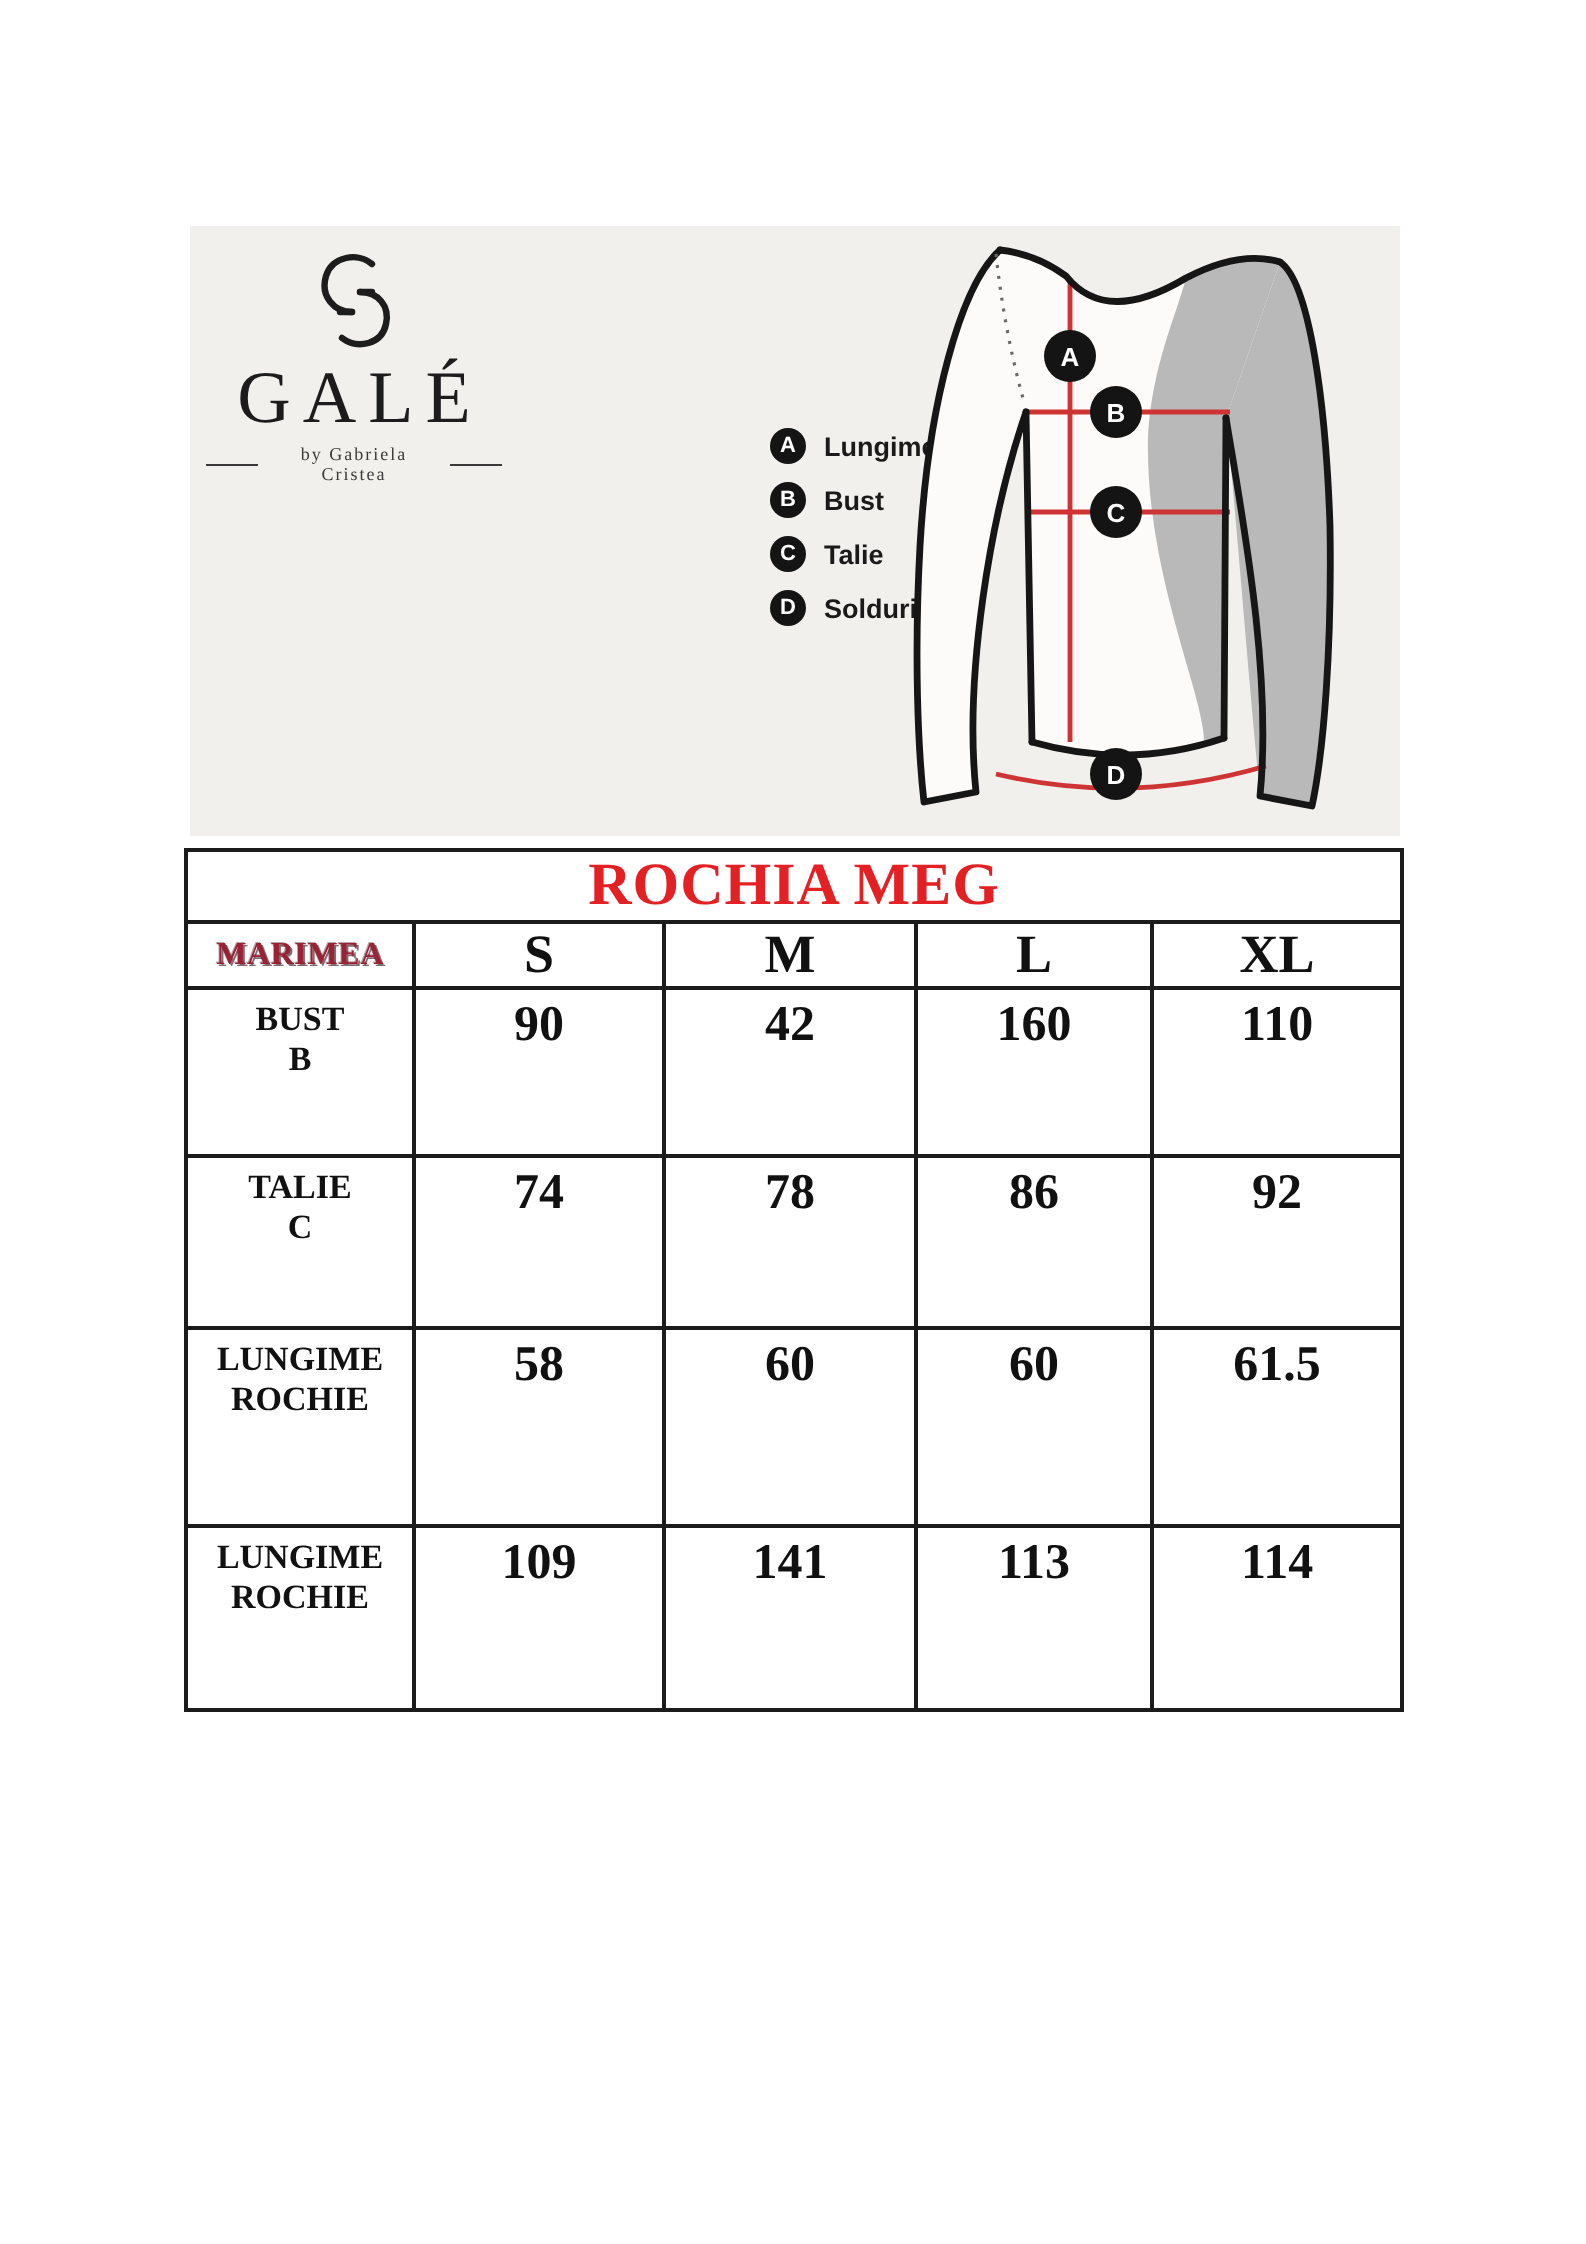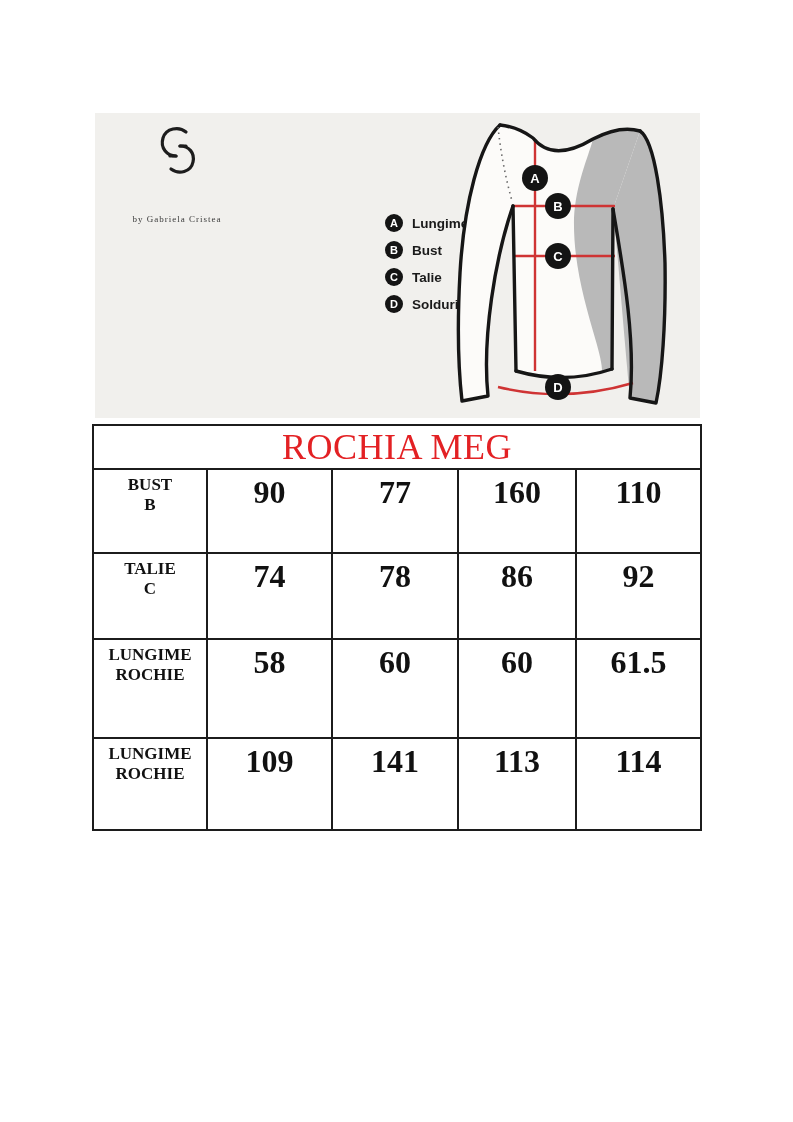--- a/index.html
+++ b/index.html
@@ -19,21 +19,21 @@
   .logo-block { position:absolute; left:8px; top:10px; width:148px; text-align:center; }
   .monogram { display:block; margin:0 auto; }
   .mono-stroke { stroke:#1d1d1d; stroke-width:3.2; fill:none; stroke-linecap:round; }
   .brand-name {
     display:block; margin-top:2px; font-family:"Liberation Serif", serif;
     font-size:37px; font-weight:400; letter-spacing:6px; color:#1c1c1c; line-height:1;
     padding-left:6px;
   }
   .brand-tagline {
     margin-top:4px; display:flex; align-items:center; justify-content:flex-end; gap:5px;
-    color:#3a3a3a; font-family:"Liberation Serif", serif; font-size:9px; letter-spacing:1px;flex-direction:column;
+    color:#3a3a3a; font-family:"Liberation Serif", serif; font-size:9px; letter-spacing:1px;
   }
   .brand-tagline .rule { flex:0 0 26px; height:1px; background:#3a3a3a; }
 
   
   .legend { position:absolute; left:290px; top:101px; display:flex; flex-direction:column; gap:9px; }
   .legend-item { display:flex; align-items:center; gap:9px; }
   .key-badge {
     width:18px; height:18px; border-radius:50%; background:#141414; color:#ffffff;
     font-family:"Liberation Sans", sans-serif; font-size:11px; font-weight:bold;
     display:flex; align-items:center; justify-content:center;
@@ -59,31 +59,31 @@
   #size-table {
     position:absolute; left:92px; top:424px; width:608px;
     border-collapse:collapse; table-layout:fixed;
   }
   #size-table td, #size-table th {
     border:2px solid var(--table-border,#1c1c1c);
     vertical-align:top; text-align:center; background:#ffffff;
   }
   .title-cell {
     height:36px; vertical-align:middle !important;
-    color:var(--title-red,#e32124); font-size:36px; font-weight:normal; letter-spacing:.5px;
+    color:var(--title-red,#e32124); font-size:30px; font-weight:bold; letter-spacing:.5px;
   }
   .hdr-row th { height:31px; vertical-align:middle !important; }
   .corner-label {
     color:var(--marimea-maroon,#9c2134); font-size:16px; font-weight:bold; letter-spacing:.3px;
     text-shadow:1px 1px 0 rgba(45,8,18,.6), -0.5px -0.5px 0 rgba(45,8,18,.35);
   }
   .size-col { font-size:27px; font-weight:bold; color:#111; }
   .label-cell { padding-top:5px; font-size:17px; font-weight:bold; color:#111; line-height:1.15; }
   .label-cell span { display:block; }
-  .value-cell { padding-top:4px; font-size:32px; font-weight:bold; color:#111; }
+  .value-cell { padding-top:4px; font-size:25px; font-weight:bold; color:#111; }
   .r1 td, .r1 th { height:84px; }
   .r2 td, .r2 th { height:86px; }
   .r3 td, .r3 th { height:91px; }
   .r4 td, .r4 th { height:99px; }
   .r5 td, .r5 th { height:92px; }
   .thick-top td, .thick-top th { border-top-width:4px; }
 </style>
 </head>
 <body>
 
@@ -91,20 +91,21 @@
 
   <div id="header-panel">
 
     <div class="logo-block">
       <svg class="monogram" width="62" height="56" viewBox="0 0 62 56">
         <path class="mono-stroke" d="M40 9 C33 3 20 5 17 15 C14 25 21 33 30 33"></path>
         <path class="mono-stroke" d="M30 33 L24 33"></path>
         <path class="mono-stroke" d="M25 46 C33 52 45 49 47 39 C49 30 43 23 34 23"></path>
         <path class="mono-stroke" d="M34 23 L40 23"></path>
       </svg>
+      <span class="brand-name">GALÉ</span>
       <div class="brand-tagline">
         <span class="rule"></span>
         <span>by Gabriela Cristea</span>
         <span class="rule"></span>
       </div>
     </div>
 
     <div class="legend">
       <div class="legend-item">
         <span class="key-badge">A</span>
@@ -169,28 +170,35 @@
       <col style="width:114px">
         <col style="width:125px">
         <col style="width:126px">
         <col style="width:118px">
         <col style="width:125px">
     </colgroup>
     <tbody>
       <tr>
         <td class="title-cell" colspan="5">ROCHIA MEG</td>
       </tr>
+      <tr class="hdr-row">
+        <th class="corner-label">MARIMEA</th>
+        <th class="size-col">S</th>
+        <th class="size-col">M</th>
+        <th class="size-col">L</th>
+        <th class="size-col">XL</th>
+      </tr>
 
       <tr class="r1">
         <th class="label-cell">
           <span>BUST</span>
           <span>B</span>
         </th>
         <td class="value-cell">90</td>
-        <td class="value-cell">77</td>
+        <td class="value-cell">42</td>
         <td class="value-cell">160</td>
         <td class="value-cell">110</td>
       </tr>
 
       <tr class="r2">
         <th class="label-cell">
           <span>TALIE</span>
           <span>C</span>
         </th>
         <td class="value-cell">74</td>

